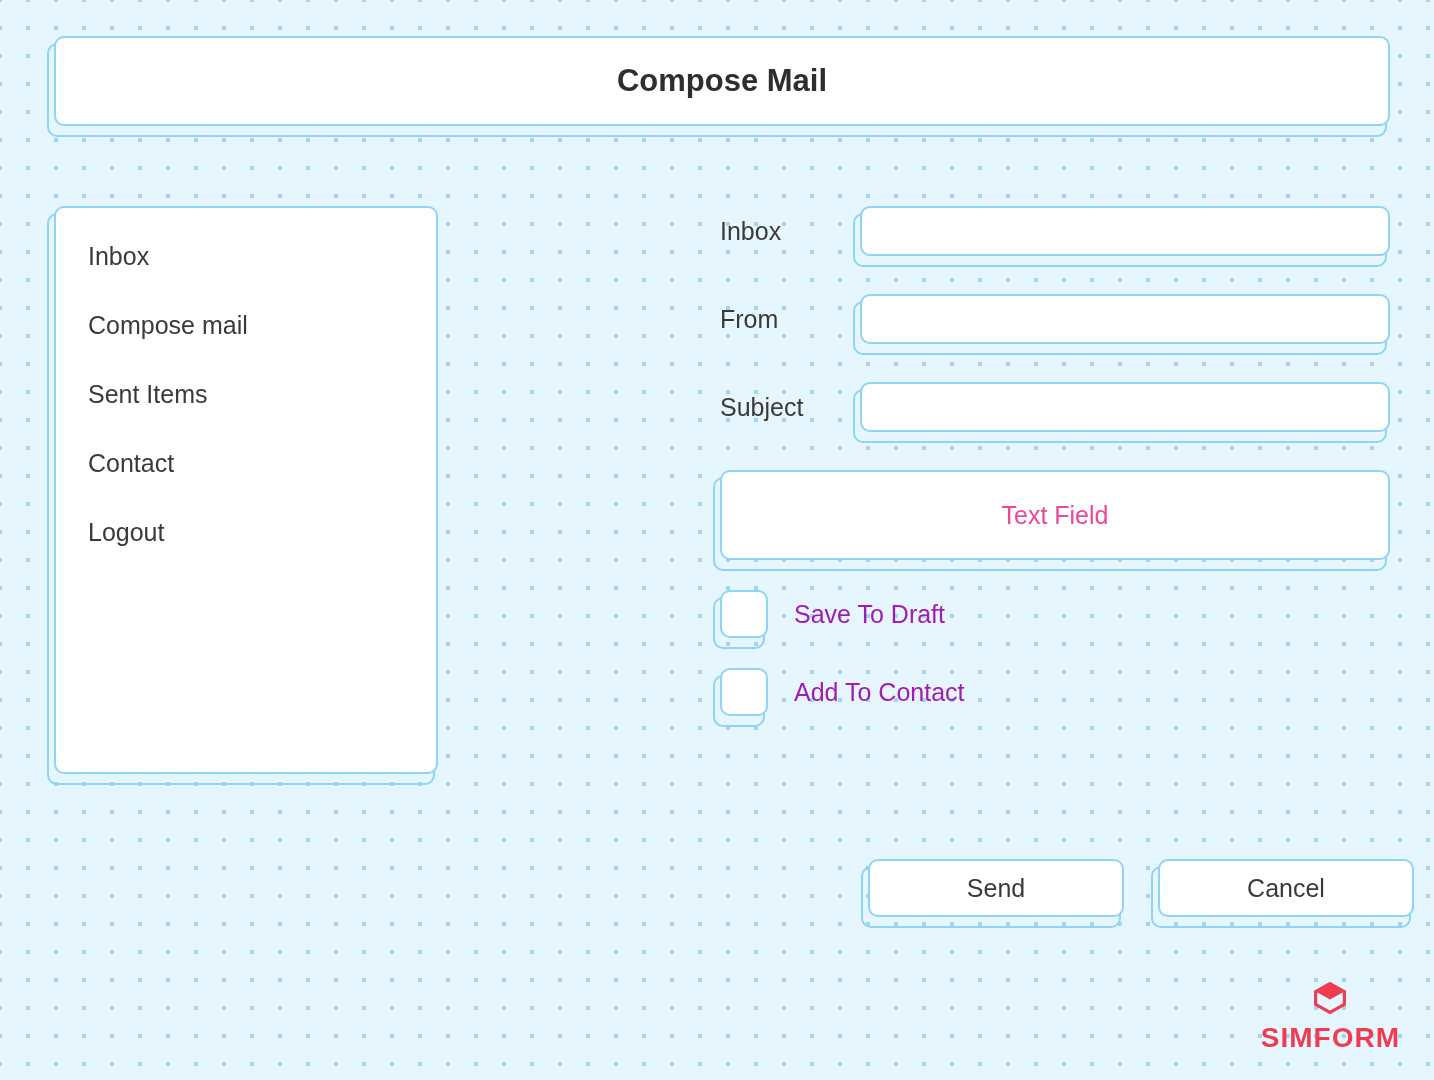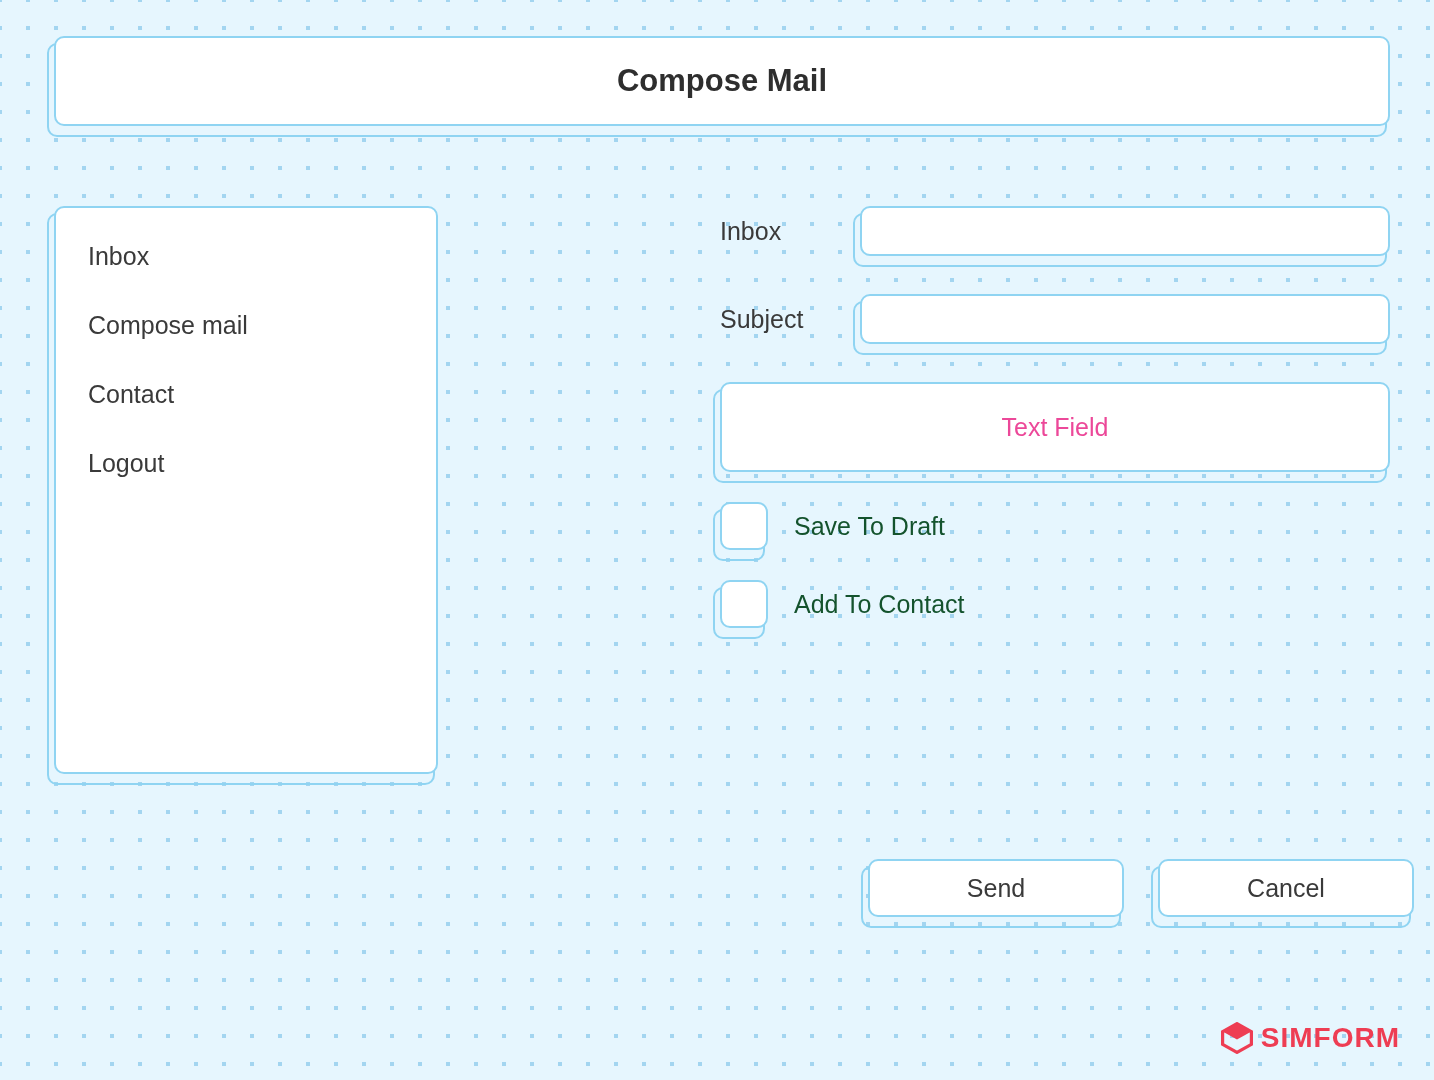--- a/index.html
+++ b/index.html
@@ -123,21 +123,21 @@
     margin-bottom: 4px;
   }
   .check-box {
     width: 48px;
     height: 48px;
     margin-right: 26px;
   }
   .check-box .inner { border-radius: 10px; }
   .check-label {
     font-size: 25px;
-    color: #14532d;
+    color: #a21caf;
   }
 
   .button-row {
     position: absolute;
     left: 868px;
     top: 859px;
     display: flex;
     gap: 34px;
   }
   .btn {
@@ -158,42 +158,50 @@
     position: absolute;
     right: 34px;
     bottom: 26px;
     display: flex;
     align-items: center;
     gap: 8px;
     color: #ee3d53;
     font-weight: 700;
     font-size: 28px;
     letter-spacing: 1px;
+    flex-direction: column;
   }
   .logo svg { display:block; }
 </style>
 </head>
 <body>
 
 <div class="header shadow-box">
   <div class="inner">Compose Mail</div>
 </div>
 
 <div class="sidebar shadow-box">
   <div class="inner">
     <div class="side-item">Inbox</div>
     <div class="side-item">Compose mail</div>
+    <div class="side-item">Sent Items</div>
     <div class="side-item">Contact</div>
     <div class="side-item">Logout</div>
   </div>
 </div>
 
 <div class="form-area">
   <div class="form-row">
     <div class="form-label">Inbox</div>
+    <div class="form-input-wrap shadow-box">
+        <div class="inner"></div>
+      </div>
+  </div>
+  <div class="form-row">
+    <div class="form-label">From</div>
     <div class="form-input-wrap shadow-box">
         <div class="inner"></div>
       </div>
   </div>
   <div class="form-row">
     <div class="form-label">Subject</div>
     <div class="form-input-wrap shadow-box">
         <div class="inner"></div>
       </div>
   </div>

